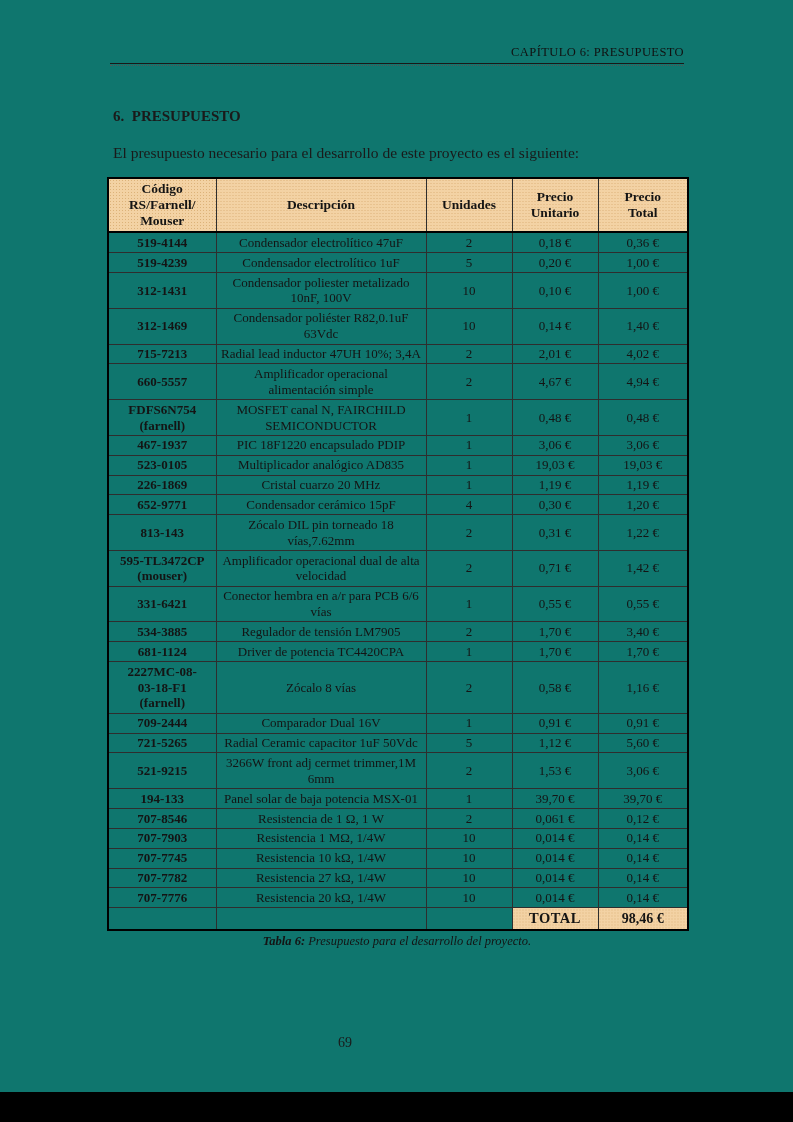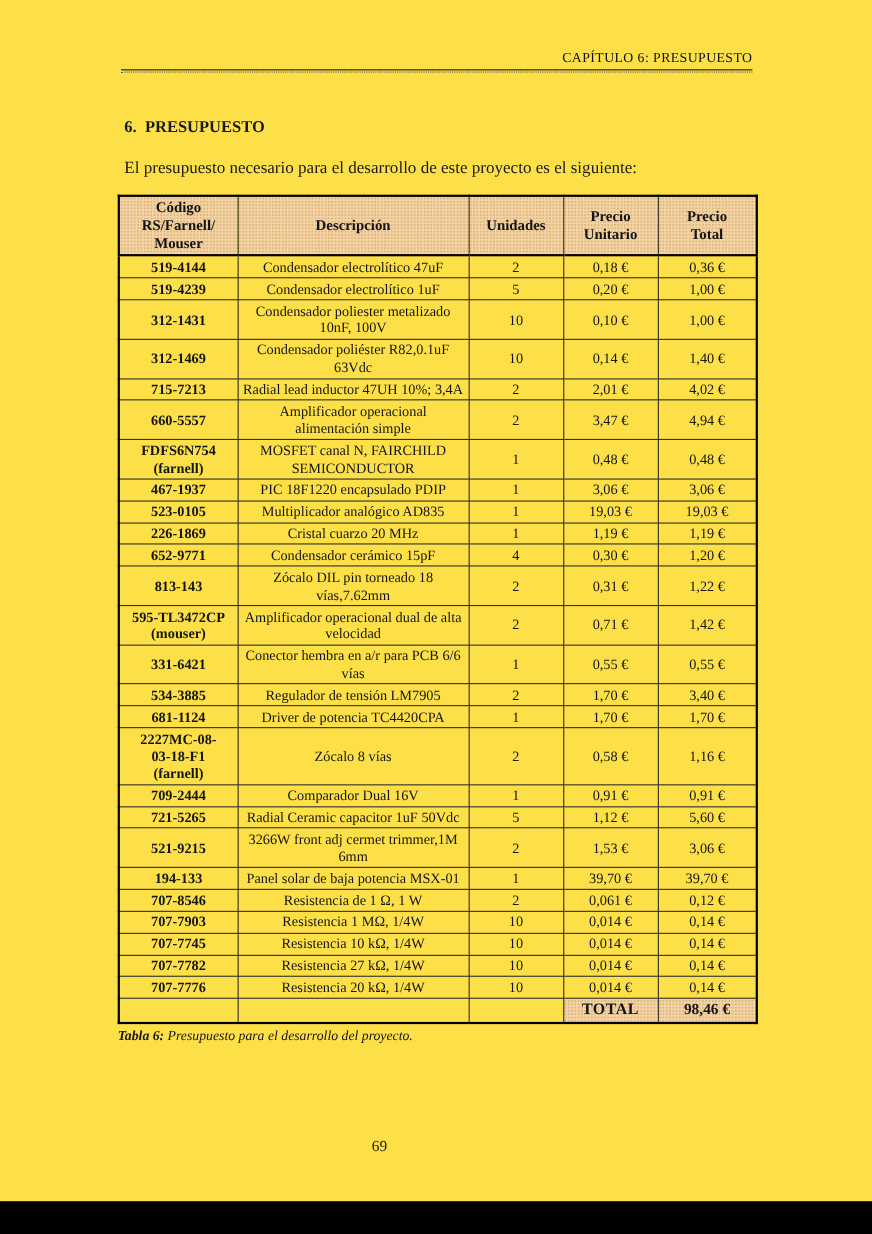--- a/index.html
+++ b/index.html
@@ -3,21 +3,21 @@
 <meta charset="utf-8">
 <style>
   * { margin: 0; padding: 0; box-sizing: border-box; }
   html, body { background: #ffffff; }
   body { font-family: "Liberation Serif", "DejaVu Serif", serif; color: #1a1a1a; }
 
   .page {
     position: relative;
     width: 793px;
     height: 1122px;
-    background: #fde047;
+    background: #0f766e;
     overflow: hidden;
   }
 
   .doc-header {
     margin: 45px 109px 0 110px;
     text-align: right;
     font-size: 12.5px;
     letter-spacing: 0.4px;
     color: #111;
   }
@@ -88,20 +88,21 @@
   td.total-label-cell {
     font-weight: bold;
     font-size: 14.5px;
     letter-spacing: 0.5px;
   }
   td.total-value-cell { font-weight: bold; font-size: 14px; }
 
   .caption {
     margin-top: 3px;
     width: 580px;
+    text-align: center;
     font-style: italic;
     font-size: 12.5px;
     color: #141414;
   }
   .caption .caption-prefix { font-weight: bold; }
 
   .page-number {
     position: absolute;
     left: 0;
     width: 690px;
@@ -186,21 +187,21 @@
             <td class="code-cell">715-7213</td>
             <td class="desc-cell">Radial lead inductor 47UH 10%; 3,4A</td>
             <td class="units-cell">2</td>
             <td class="unit_price-cell">2,01 €</td>
             <td class="total_price-cell">4,02 €</td>
           </tr>
           <tr>
             <td class="code-cell">660-5557</td>
             <td class="desc-cell">Amplificador operacional alimentación simple</td>
             <td class="units-cell">2</td>
-            <td class="unit_price-cell">3,47 €</td>
+            <td class="unit_price-cell">4,67 €</td>
             <td class="total_price-cell">4,94 €</td>
           </tr>
           <tr>
             <td class="code-cell">FDFS6N754
 (farnell)</td>
             <td class="desc-cell">MOSFET canal N, FAIRCHILD SEMICONDUCTOR</td>
             <td class="units-cell">1</td>
             <td class="unit_price-cell">0,48 €</td>
             <td class="total_price-cell">0,48 €</td>
           </tr>

